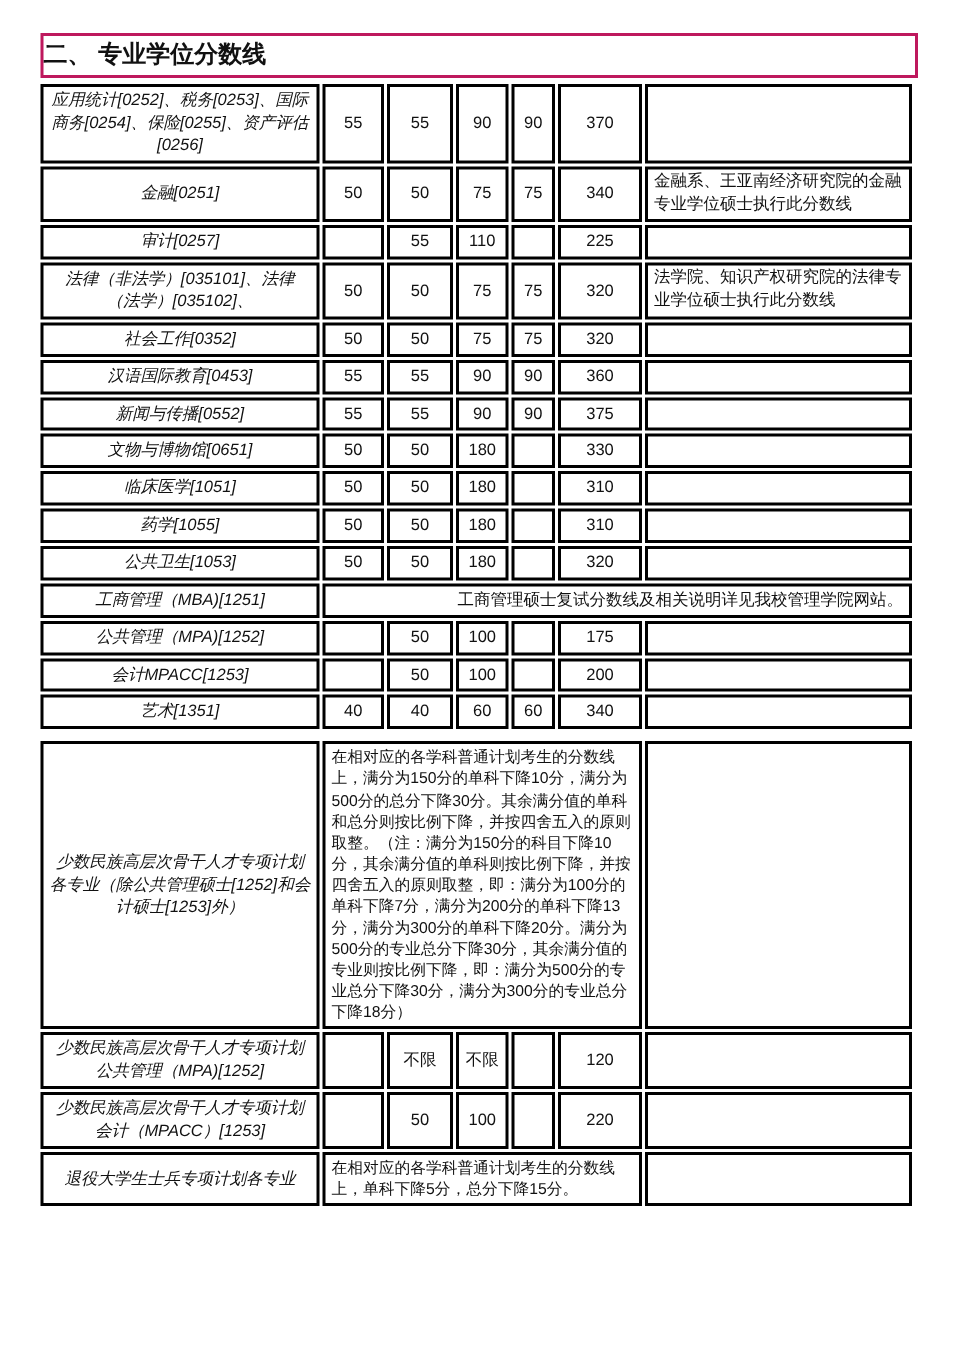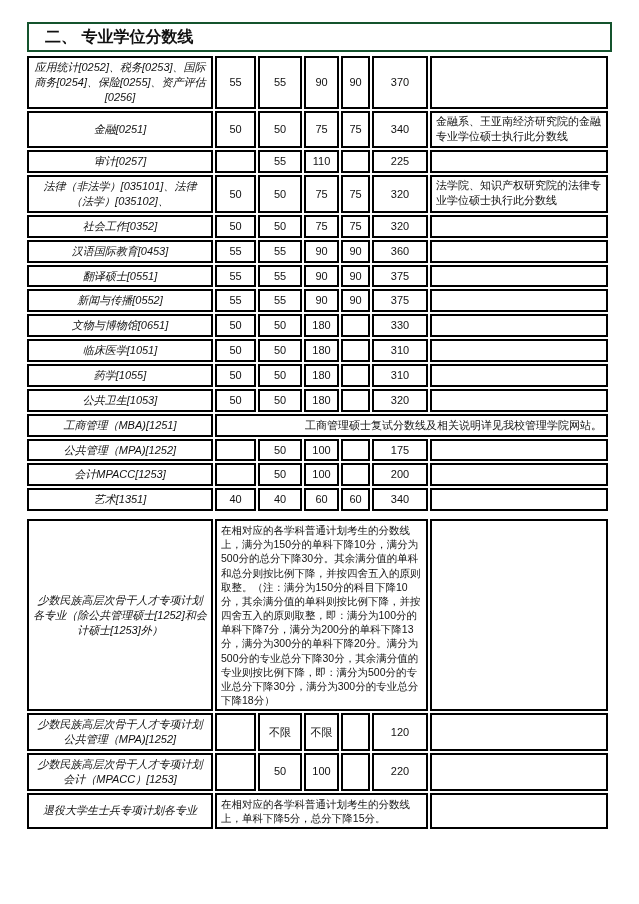--- a/index.html
+++ b/index.html
@@ -10,25 +10,25 @@
   }
   .page {
     position: relative;
     width: 639px;
     height: 904px;
     background: #ffffff;
     padding: 22px 27px 10px 27px;
     overflow: hidden;
   }
   .sec-header {
-    border: 2px solid #14532d;
+    border: 2px solid #be185d;
     font-weight: bold;
     font-size: 16px;
     line-height: 1.2;
-    padding: 3px 8px 4px 16px;
+    padding: 3px 8px 4px 0;
     background: #ffffff;
   }
   table.score-table {
     width: 585px;
     table-layout: fixed;
     border-collapse: separate;
     border-spacing: 2px;
     margin: 2px -2px 0 -2px;
     font-size: 11px;
   }
@@ -117,29 +117,20 @@
           <tr>
             <td class="name-cell">汉语国际教育[0453]</td>
             <td class="score-cell">55</td>
             <td class="score-cell">55</td>
             <td class="score-cell">90</td>
             <td class="score-cell">90</td>
             <td class="total-cell">360</td>
             <td class="note-cell"></td>
           </tr>
           <tr>
-            <td class="name-cell">翻译硕士[0551]</td>
-            <td class="score-cell">55</td>
-            <td class="score-cell">55</td>
-            <td class="score-cell">90</td>
-            <td class="score-cell">90</td>
-            <td class="total-cell">375</td>
-            <td class="note-cell"></td>
-          </tr>
-          <tr>
             <td class="name-cell">新闻与传播[0552]</td>
             <td class="score-cell">55</td>
             <td class="score-cell">55</td>
             <td class="score-cell">90</td>
             <td class="score-cell">90</td>
             <td class="total-cell">375</td>
             <td class="note-cell"></td>
           </tr>
           <tr>
             <td class="name-cell">文物与博物馆[0651]</td>

